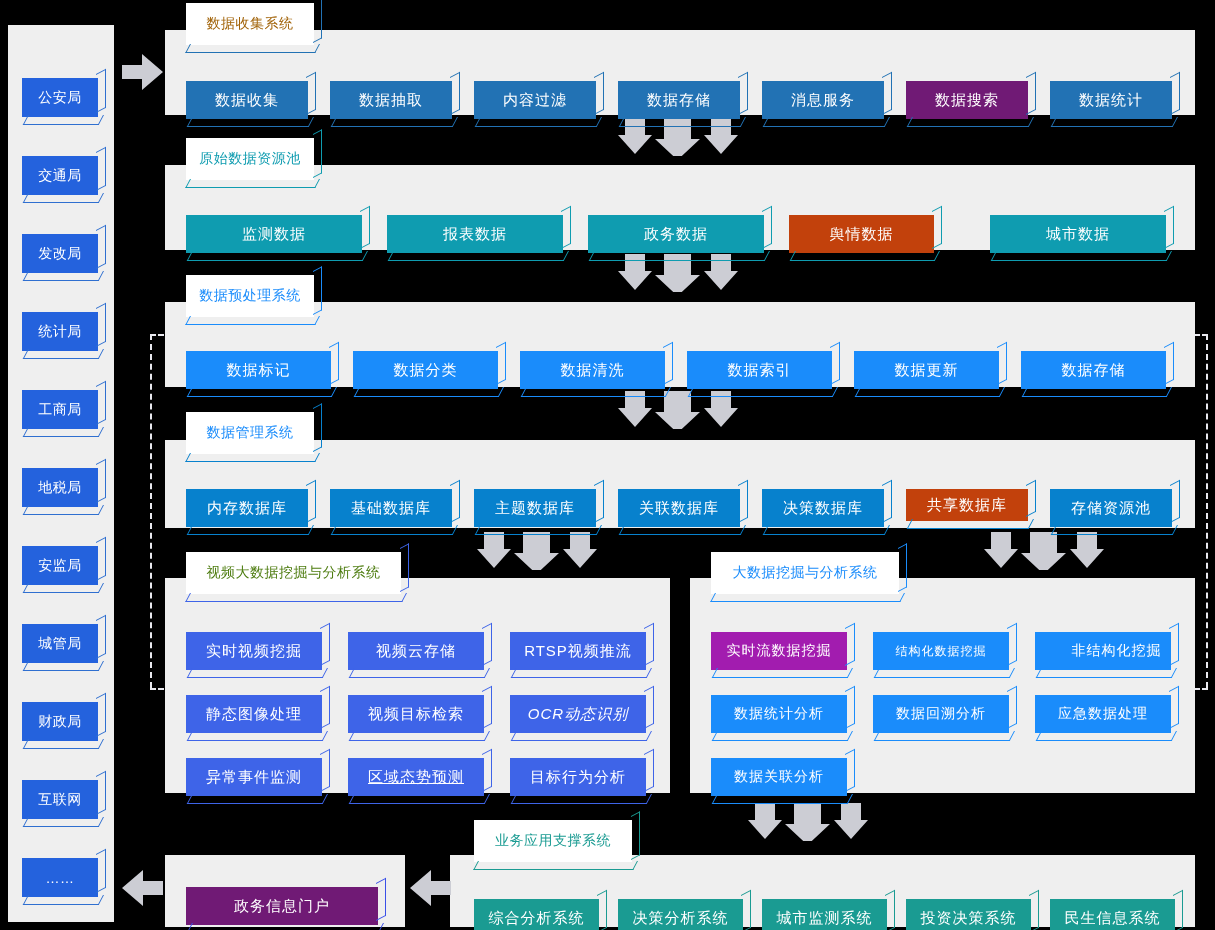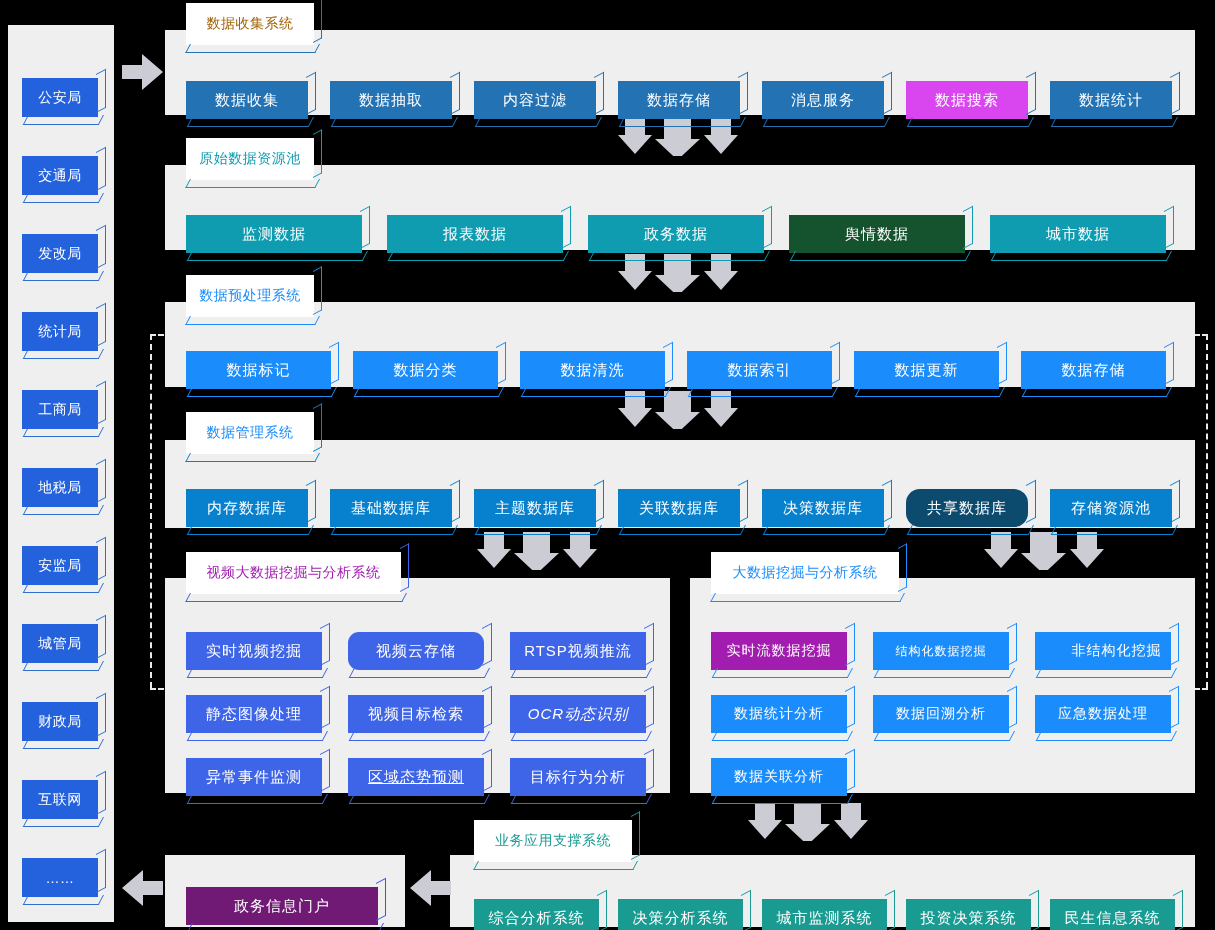--- a/index.html
+++ b/index.html
@@ -208,21 +208,21 @@
   </div>
   <div class="tab" style="left:186px;top:138px;width:128px;--edge:#0f9cb0;color:#0f9cb0;">
     <span>原始数据资源池</span>
   </div>
   <div class="tab" style="left:186px;top:275px;width:128px;--edge:#1a8cfb;color:#1a8cfb;">
     <span>数据预处理系统</span>
   </div>
   <div class="tab" style="left:186px;top:412px;width:128px;--edge:#0781cd;color:#1a8cfb;">
     <span>数据管理系统</span>
   </div>
-  <div class="tab" style="left:186px;top:552px;width:215px;--edge:#3e64e8;color:#a21caf;">
+  <div class="tab" style="left:186px;top:552px;width:215px;--edge:#3e64e8;color:#4d7c0f;">
     <span>视频大数据挖掘与分析系统</span>
   </div>
   <div class="tab" style="left:711px;top:552px;width:188px;--edge:#1a8cfb;color:#1a8cfb;">
     <span>大数据挖掘与分析系统</span>
   </div>
   <div class="tab" style="left:474px;top:820px;width:158px;--edge:#1a9b92;color:#1a9b92;">
     <span>业务应用支撑系统</span>
   </div>
 
   <div class="box3d" style="left:186px;top:868px;width:192px;height:38px;background:#701a75;--edge:#3a50e8;font-size:15px;text-align:right;">
@@ -238,36 +238,36 @@
       </div>
       <div class="box3d" style="left: 474px; top: 62px; width: 122px; height: 38px; background: rgb(34, 114, 180); --edge: #2272b4; font-size: 15px;">
         <span>内容过滤</span>
       </div>
       <div class="box3d" style="left: 618px; top: 62px; width: 122px; height: 38px; background: rgb(34, 114, 180); --edge: #2272b4; font-size: 15px;">
         <span>数据存储</span>
       </div>
       <div class="box3d" style="left: 762px; top: 62px; width: 122px; height: 38px; background: rgb(34, 114, 180); --edge: #2272b4; font-size: 15px;">
         <span>消息服务</span>
       </div>
-      <div class="box3d" style="left: 906px; top: 62px; width: 122px; height: 38px; background: #d946ef; --edge: #2272b4; font-size: 15px;">
+      <div class="box3d" style="left: 906px; top: 62px; width: 122px; height: 38px; background: #701a75; --edge: #2272b4; font-size: 15px;">
         <span>数据搜索</span>
       </div>
       <div class="box3d" style="left: 1050px; top: 62px; width: 122px; height: 38px; background: rgb(34, 114, 180); --edge: #2272b4; font-size: 15px;">
         <span>数据统计</span>
       </div>
       <div class="box3d" style="left: 186px; top: 196px; width: 176px; height: 38px; background: rgb(15, 156, 176); --edge: #0f9cb0; font-size: 15px;">
         <span>监测数据</span>
       </div>
       <div class="box3d" style="left: 387px; top: 196px; width: 176px; height: 38px; background: rgb(15, 156, 176); --edge: #0f9cb0; font-size: 15px;">
         <span>报表数据</span>
       </div>
       <div class="box3d" style="left: 588px; top: 196px; width: 176px; height: 38px; background: rgb(15, 156, 176); --edge: #0f9cb0; font-size: 15px;">
         <span>政务数据</span>
       </div>
-      <div class="box3d" style="left: 789px; top: 196px; width: 176px; height: 38px; background: #14532d; --edge: #0f9cb0; font-size: 15px;">
+      <div class="box3d" style="left: 789px; top: 196px; width: 145px; height: 38px; background: #c2410c; --edge: #0f9cb0; font-size: 15px;">
         <span>舆情数据</span>
       </div>
       <div class="box3d" style="left: 990px; top: 196px; width: 176px; height: 38px; background: rgb(15, 156, 176); --edge: #0f9cb0; font-size: 15px;">
         <span>城市数据</span>
       </div>
       <div class="box3d" style="left: 186px; top: 332px; width: 145px; height: 38px; background: rgb(26, 140, 251); --edge: #1a8cfb; font-size: 15px;">
         <span>数据标记</span>
       </div>
       <div class="box3d" style="left: 353px; top: 332px; width: 145px; height: 38px; background: rgb(26, 140, 251); --edge: #1a8cfb; font-size: 15px;">
         <span>数据分类</span>
@@ -292,30 +292,30 @@
       </div>
       <div class="box3d" style="left: 474px; top: 470px; width: 122px; height: 38px; background: rgb(7, 129, 205); --edge: #0781cd; font-size: 15px;">
         <span>主题数据库</span>
       </div>
       <div class="box3d" style="left: 618px; top: 470px; width: 122px; height: 38px; background: rgb(7, 129, 205); --edge: #0781cd; font-size: 15px;">
         <span>关联数据库</span>
       </div>
       <div class="box3d" style="left: 762px; top: 470px; width: 122px; height: 38px; background: rgb(7, 129, 205); --edge: #0781cd; font-size: 15px;">
         <span>决策数据库</span>
       </div>
-      <div class="box3d" style="left: 906px; top: 470px; width: 122px; height: 38px; background: #0c4a6e; --edge: #0781cd; font-size: 15px; border-radius: 14px;">
+      <div class="box3d" style="left: 906px; top: 470px; width: 122px; height: 32px; background: #c2410c; --edge: #0781cd; font-size: 15px;">
         <span>共享数据库</span>
       </div>
       <div class="box3d" style="left: 1050px; top: 470px; width: 122px; height: 38px; background: rgb(7, 129, 205); --edge: #0781cd; font-size: 15px;">
         <span>存储资源池</span>
       </div>
       <div class="box3d" style="left: 186px; top: 613px; width: 136px; height: 38px; background: rgb(62, 100, 232); --edge: #3e64e8; font-size: 15px;">
         <span>实时视频挖掘</span>
       </div>
-      <div class="box3d" style="left: 348px; top: 613px; width: 136px; height: 38px; background: rgb(62, 100, 232); --edge: #3e64e8; font-size: 15px; border-radius: 11px;">
+      <div class="box3d" style="left: 348px; top: 613px; width: 136px; height: 38px; background: rgb(62, 100, 232); --edge: #3e64e8; font-size: 15px;">
         <span>视频云存储</span>
       </div>
       <div class="box3d" style="left: 510px; top: 613px; width: 136px; height: 38px; background: rgb(62, 100, 232); --edge: #3e64e8; font-size: 15px;">
         <span>RTSP视频推流</span>
       </div>
       <div class="box3d" style="left: 186px; top: 676px; width: 136px; height: 38px; background: rgb(62, 100, 232); --edge: #3e64e8; font-size: 15px;">
         <span>静态图像处理</span>
       </div>
       <div class="box3d" style="left: 348px; top: 676px; width: 136px; height: 38px; background: rgb(62, 100, 232); --edge: #3e64e8; font-size: 15px;">
         <span>视频目标检索</span>

